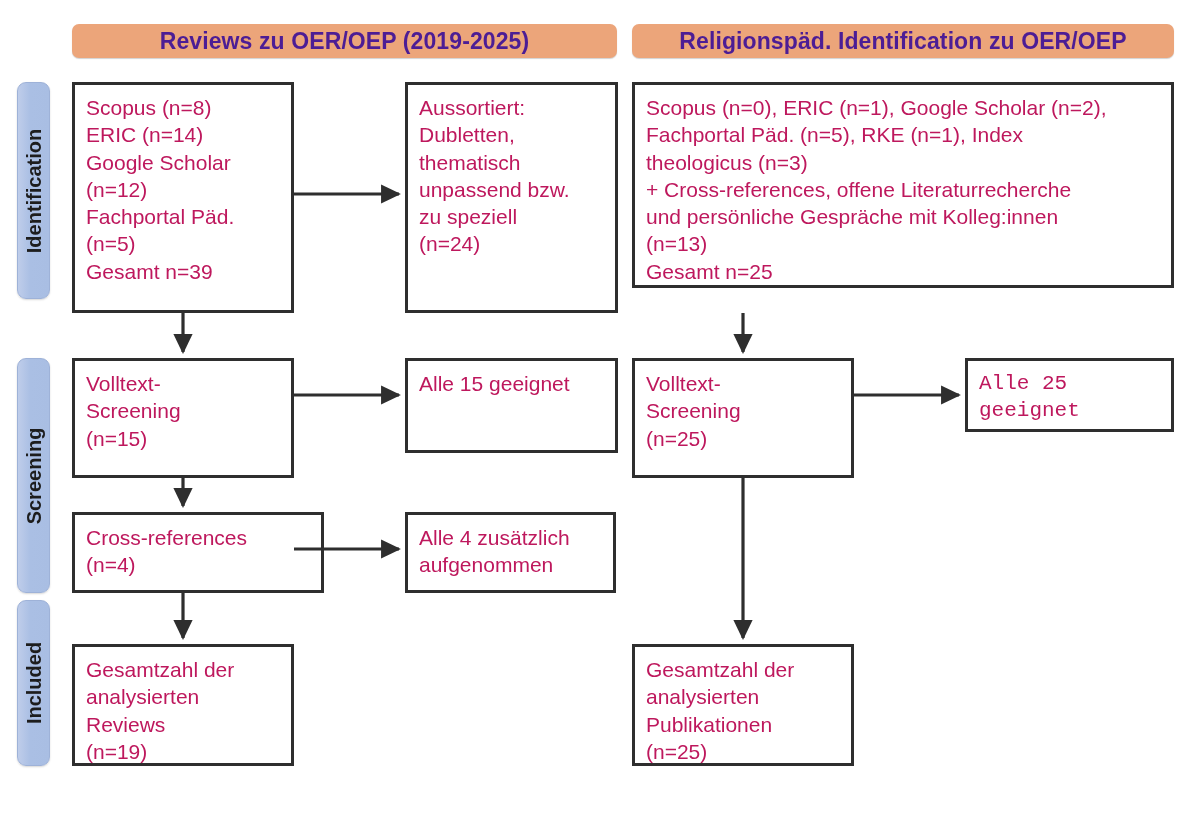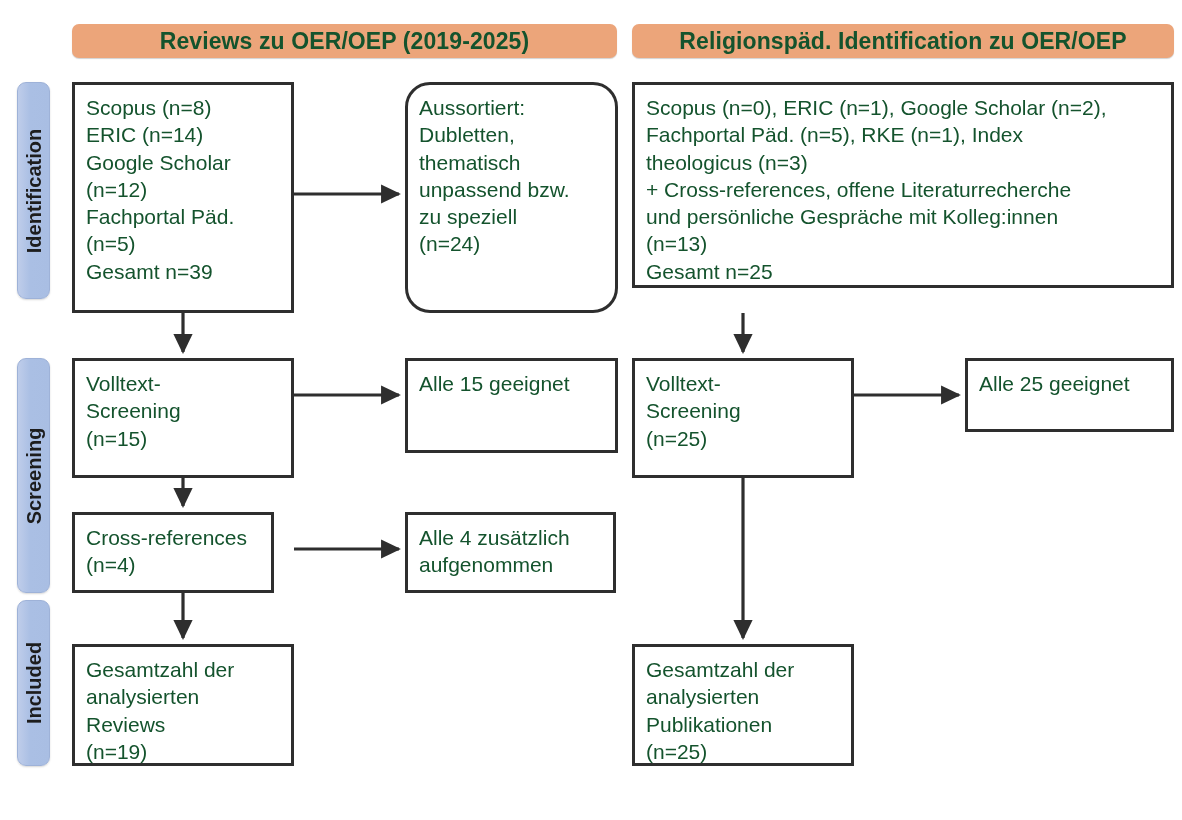--- a/index.html
+++ b/index.html
@@ -14,21 +14,21 @@
     background: #ffffff;
     font-family: "Liberation Sans", sans-serif;
     overflow: hidden;
   }
 
   
   .col-header {
     position: absolute;
     background: #ECA57A;
     border-radius: 7px;
-    color: #14532d;
+    color: #4c1d95;
     font-weight: bold;
     font-size: 23px;
     letter-spacing: 0.1px;
     display: flex;
     align-items: center;
     justify-content: center;
     box-sizing: border-box;
     box-shadow: 0 1px 1px rgba(0,0,0,0.18);
   }
 
@@ -54,21 +54,21 @@
 
   
   .box {
     position: absolute;
     border: 3px solid #2e2e2e;
     background: #ffffff;
     box-sizing: border-box;
     padding: 9px 11px 6px 11px;
     font-size: 21px;
     line-height: 1.30;
-    color: #14532d;
+    color: #be185d;
     white-space: pre-line;
     overflow: hidden;
   }
 
   
   #wires {
     position: absolute;
     left: 0; top: 0;
     width: 1182px;
     height: 820px;
@@ -101,34 +101,34 @@
   </div>
 
   <div class="box" style="left:72px; top:82px; width:222px; height:231px;">Scopus (n=8)
 ERIC (n=14)
 Google Scholar
 (n=12)
 Fachportal Päd.
 (n=5)
 Gesamt n=39</div>
 
-  <div class="box" style="left:405px; top:82px; width:213px; height:231px;border-radius:25px;">Aussortiert:
+  <div class="box" style="left:405px; top:82px; width:213px; height:231px;">Aussortiert:
 Dubletten,
 thematisch
 unpassend bzw.
 zu speziell
 (n=24)</div>
 
   <div class="box" style="left:72px; top:358px; width:222px; height:120px;">Volltext-
 Screening
 (n=15)</div>
 
   <div class="box" style="left:405px; top:358px; width:213px; height:95px;">Alle 15 geeignet</div>
 
-  <div class="box" style="left:72px; top:512px; width:202px; height:81px;">Cross-references
+  <div class="box" style="left:72px; top:512px; width:252px; height:81px;">Cross-references
 (n=4)</div>
 
   <div class="box" style="left:405px; top:512px; width:211px; height:81px;">Alle 4 zusätzlich
 aufgenommen</div>
 
   <div class="box" style="left:72px; top:644px; width:222px; height:122px;">Gesamtzahl der
 analysierten
 Reviews
 (n=19)</div>
 
@@ -137,21 +137,21 @@
 theologicus (n=3)
 + Cross-references, offene Literaturrecherche
 und persönliche Gespräche mit Kolleg:innen
 (n=13)
 Gesamt n=25</div>
 
   <div class="box" style="left:632px; top:358px; width:222px; height:120px;">Volltext-
 Screening
 (n=25)</div>
 
-  <div class="box" style="left:965px; top:358px; width:209px; height:74px;">Alle 25 geeignet</div>
+  <div class="box" style="left:965px; top:358px; width:209px; height:74px;font-family:Liberation Mono, monospace;">Alle 25 geeignet</div>
 
   <div class="box" style="left:632px; top:644px; width:222px; height:122px;">Gesamtzahl der
 analysierten
 Publikationen
 (n=25)</div>
 
   <svg id="wires" viewBox="0 0 1182 820">
     <defs>
       <marker id="arrowhead" markerWidth="7" markerHeight="7" refX="5.6" refY="3" orient="auto" markerUnits="strokeWidth">
         <path d="M0,0 L6.2,3 L0,6 z" fill="#2e2e2e"></path>

